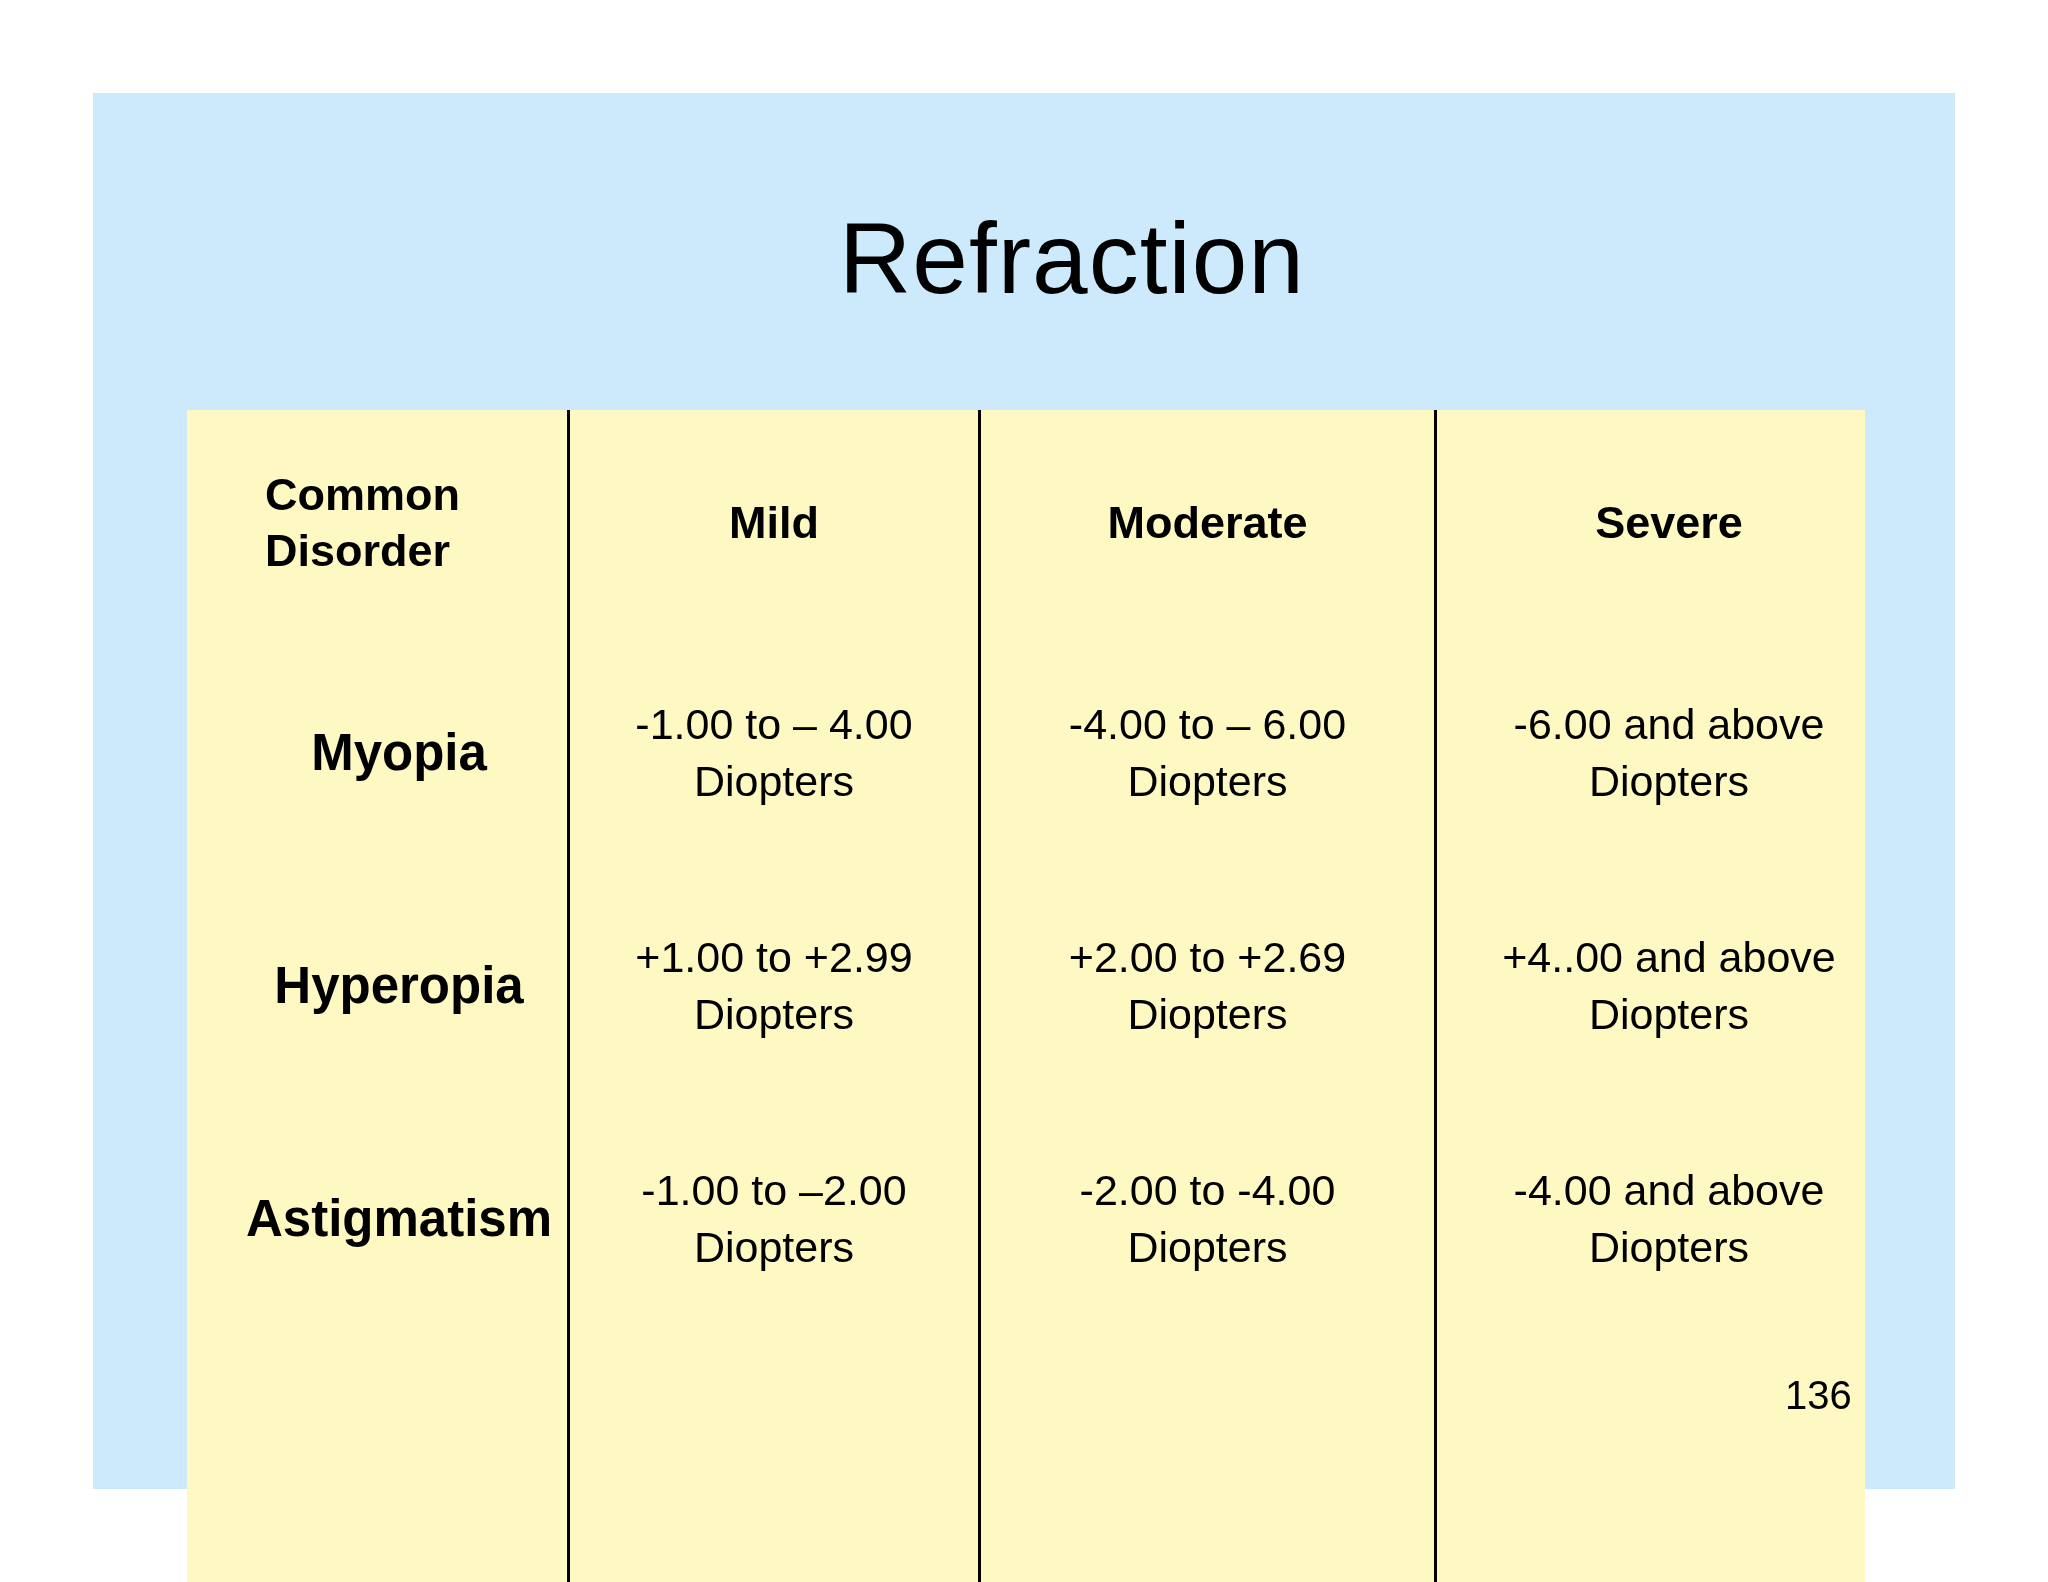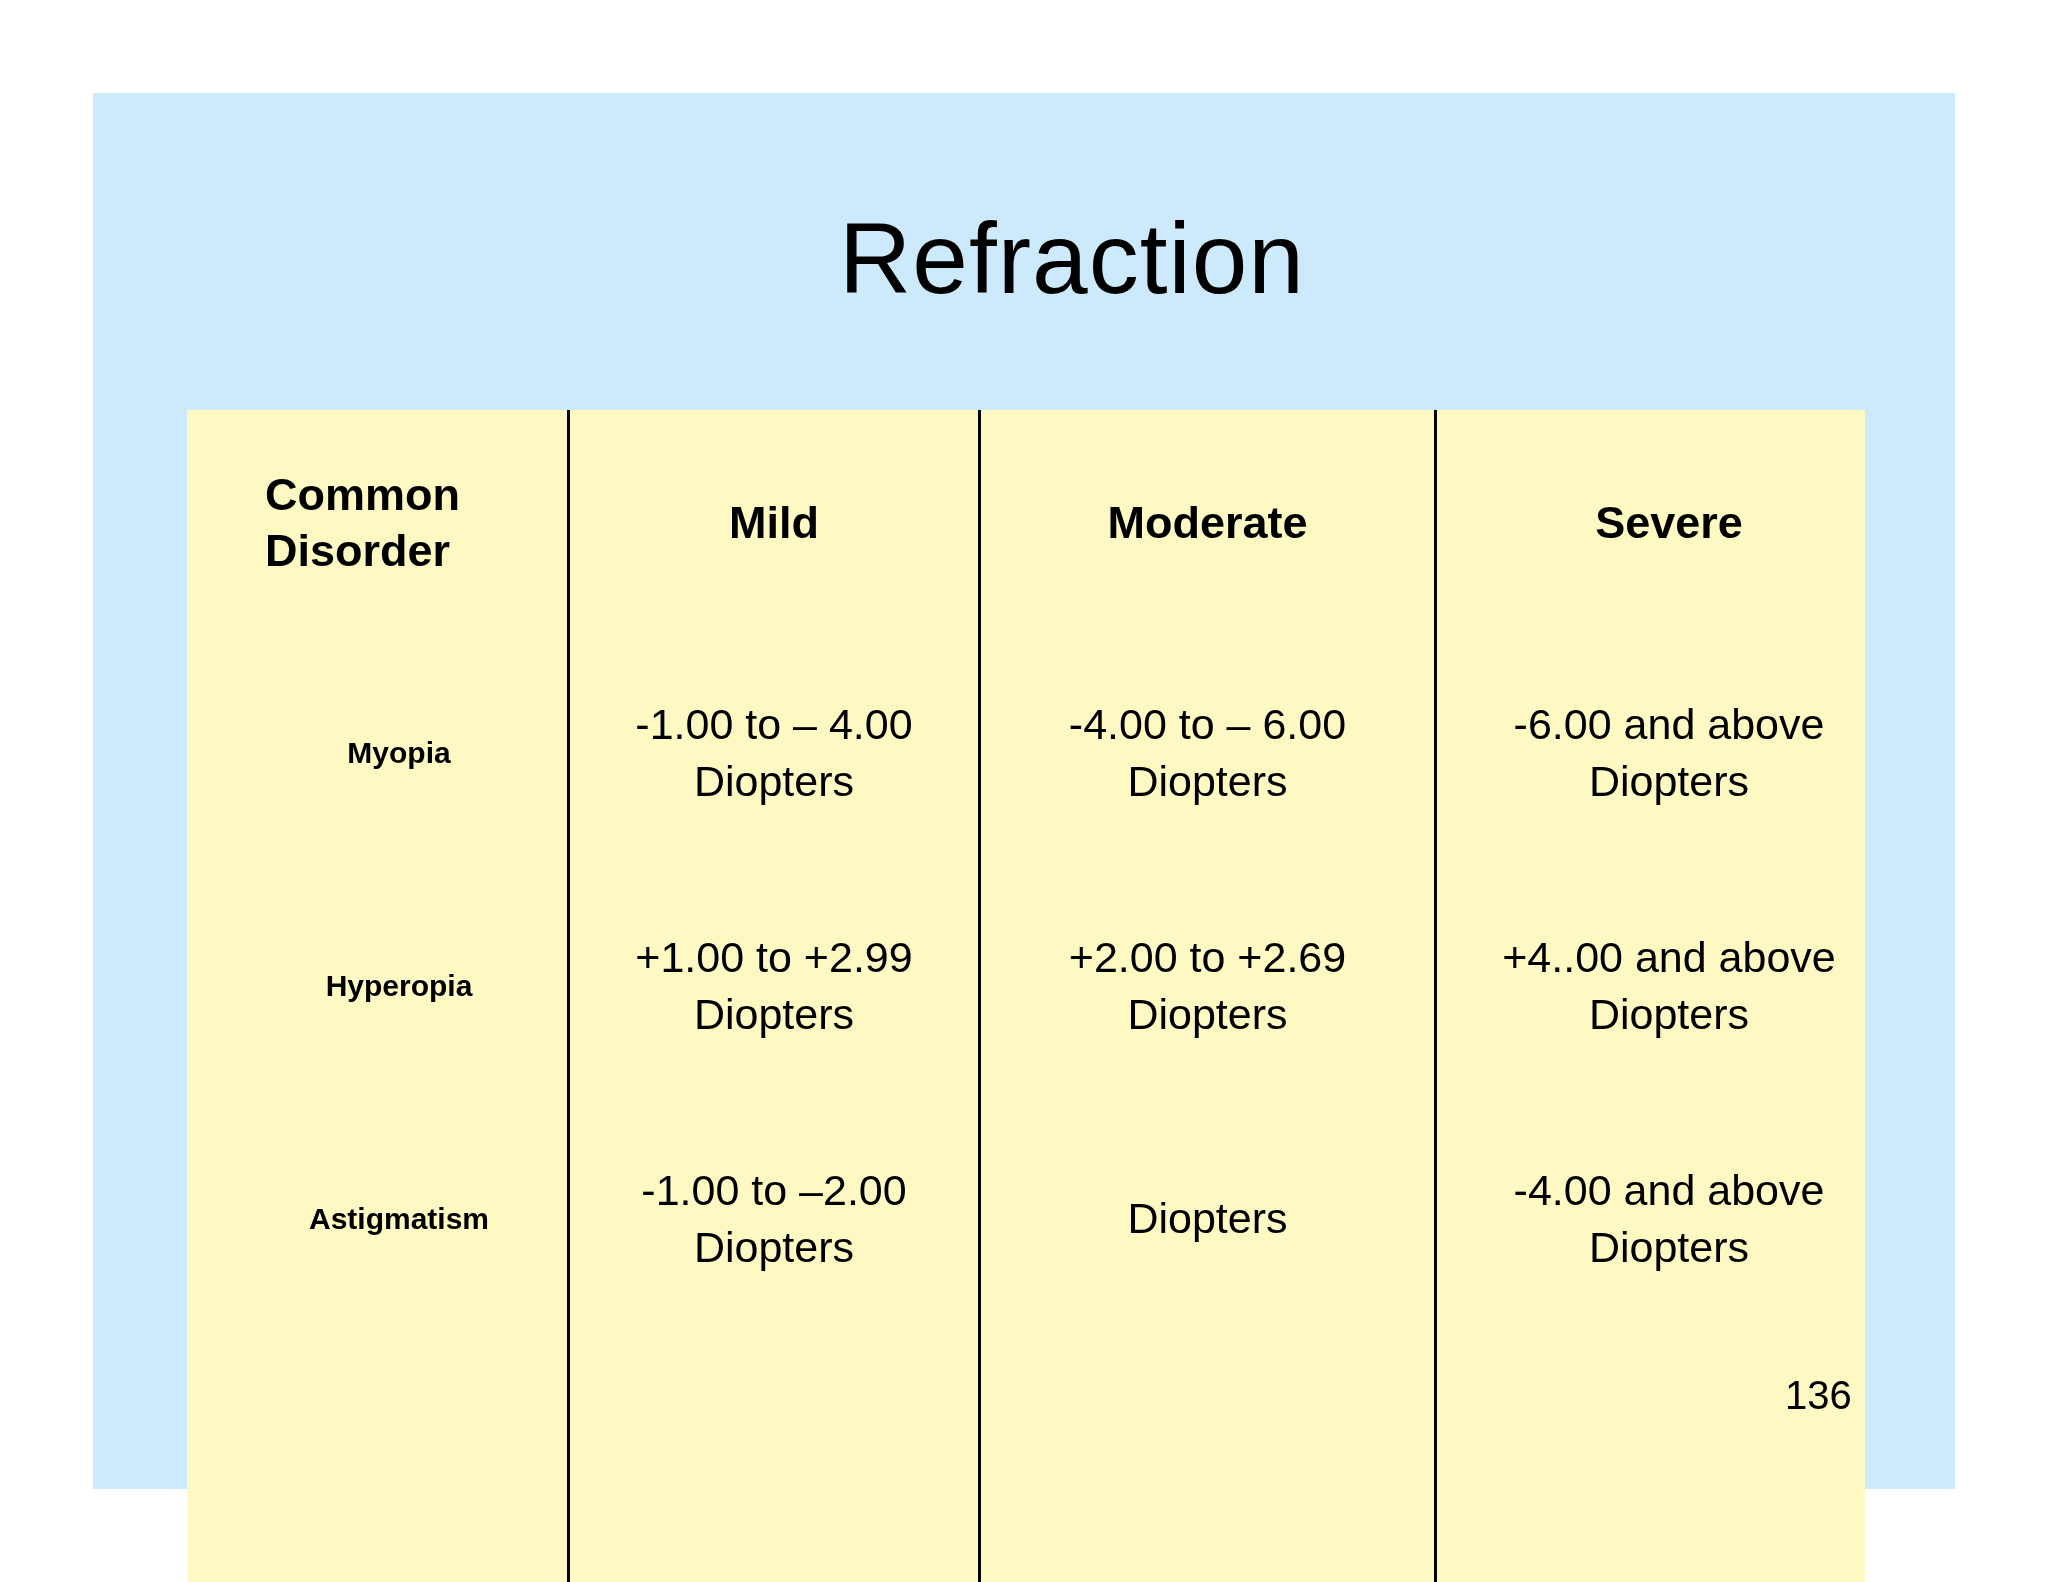--- a/index.html
+++ b/index.html
@@ -43,21 +43,21 @@
   .col-0, .col-1, .col-2 { border-right: 3px solid #000000; }
   .cell {
     display: flex;
     flex-direction: column;
     align-items: center;
     justify-content: center;
     text-align: center;
   }
   .cell.header { height: 226px; font-weight: bold; font-size: 45px; }
   .cell.data { height: 233px; }
-  .cell.disorder { font-weight: bold; font-size: 30px; margin-left: 44px; }
+  .cell.disorder { font-weight: bold; font-size: 51px; margin-left: 44px; }
   .cell.range { font-size: 43px; line-height: 57px; }
   .header-left {
     align-items: flex-start;
     text-align: left;
     padding-left: 78px;
   }
   .header-left .wrap-narrow {
     width: 250px;
     line-height: 56px;
   }
@@ -117,20 +117,21 @@
         </div>
         <div class="cell data range">
           <div>-4.00 to – 6.00</div>
           <div>Diopters</div>
         </div>
         <div class="cell data range">
           <div>+2.00 to +2.69</div>
           <div>Diopters</div>
         </div>
         <div class="cell data range">
+          <div>-2.00 to -4.00</div>
           <div>Diopters</div>
         </div>
       </div>
 
       <div class="col col-3">
         <div class="cell header">
           <div>Severe</div>
         </div>
         <div class="cell data range">
           <div>-6.00 and above</div>

